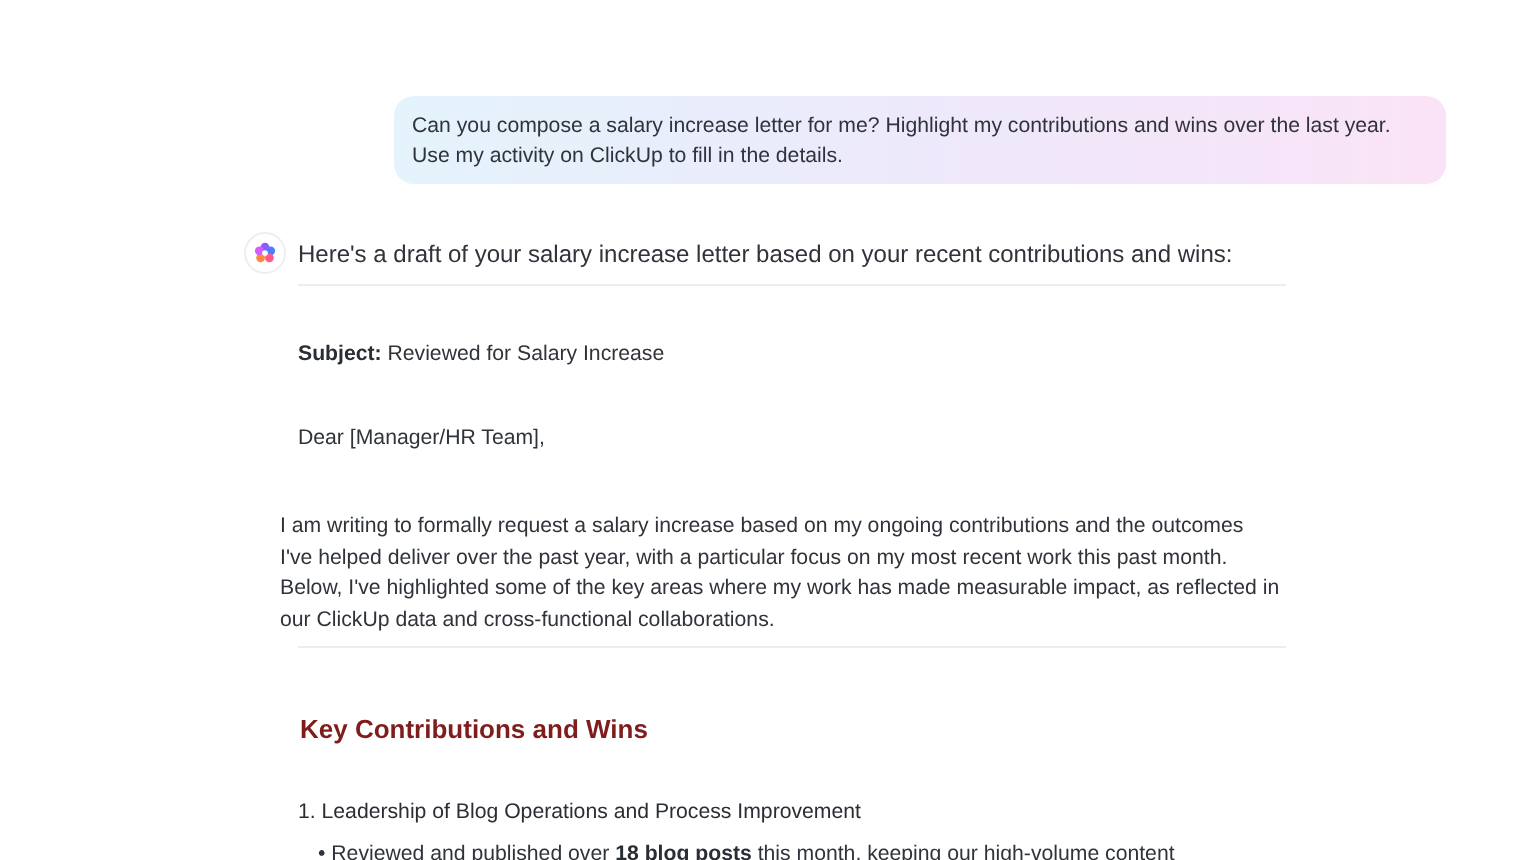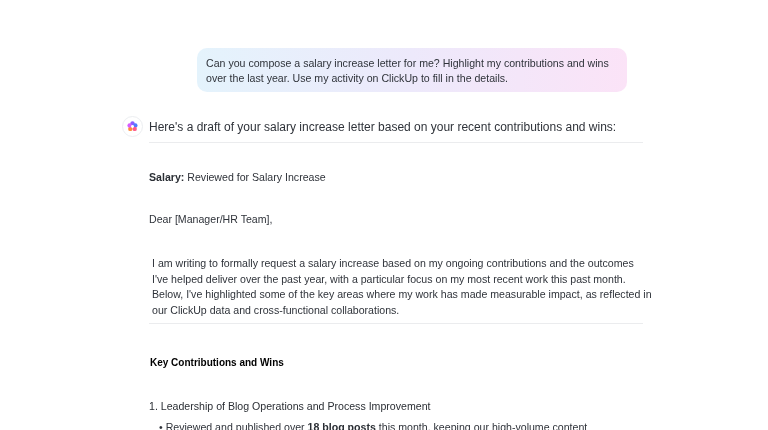--- a/index.html
+++ b/index.html
@@ -8,21 +8,21 @@
 
   .header-pill {
     position: absolute; left: 345px; top: 6px; height: 21px;
     padding: 0 7px 0 6px; border: 1px solid #e6e7ea; border-radius: 6px;
     display: flex; align-items: center; gap: 5px; background: #fff;
     font-size: 11px; color: #444950; margin-top: 48px;
   }
   .brain-icon { width: 10px; height: 10px; display: inline-block; }
 
   .user-bubble {
-    position: absolute; left: 197px; top: 48px; width: 430px; height: 44px;
+    position: absolute; left: 197px; top: 48px; width: 526px; height: 44px;
     border-radius: 10px;
     background: linear-gradient(90deg, #e4f3fc 0%, #ede9fb 50%, #fbe3f7 100%);
     padding: 8px 10px 0 9px;
     font-size: 10.6px; line-height: 15px; color: #2f333a;
   }
 
   .ai-avatar {
     position: absolute; left: 122px; top: 116px; width: 21px; height: 21px;
     border-radius: 50%; border: 1px solid #eceef1; background: #fff;
     display: flex; align-items: center; justify-content: center;
@@ -32,25 +32,25 @@
   .ai-intro {
     position: absolute; left: 149px; top: 120px;
     font-size: 12px; color: #2f333a; white-space: nowrap;
   }
   .divider { position: absolute; left: 149px; width: 494px; height: 1px; background: #ebecee; }
 
   .line { position: absolute; left: 149px; font-size: 10.6px; color: #2f333a; white-space: nowrap; }
   .line b { font-weight: bold; color: #2a2e34; }
 
   .para {
-    position: absolute; left: 152px; top: 256px; width: 500px;
+    position: absolute; left: 140px; top: 256px; width: 500px;
     font-size: 10.6px; line-height: 15.5px; color: #2f333a;
   }
 
-  .h2 { position: absolute; left: 150px; top: 357px; font-size: 10px; font-weight: bold; color: #000000; white-space: nowrap; }
+  .h2 { position: absolute; left: 150px; top: 357px; font-size: 13px; font-weight: bold; color: #7f1d1d; white-space: nowrap; }
   .h3 { position: absolute; left: 149px; top: 400px; font-size: 10.6px; font-weight: normal; color: #2a2e34; white-space: nowrap; }
 
   .bullet { position: absolute; left: 159px; top: 421px; font-size: 10.6px; color: #2f333a; white-space: nowrap; }
   .bullet b { font-weight: bold; color: #2a2e34; }
 </style>
 </head>
 <body>
 
 <div class="header-pill">
   <svg class="brain-icon" viewBox="0 0 10 10">
@@ -82,21 +82,21 @@
     <circle cx="7" cy="7.2" r="2" fill="#ff5a8a"></circle>
     <circle cx="3" cy="7.2" r="2" fill="#ff8a3c"></circle>
     <circle cx="2.4" cy="4" r="2" fill="#d75cff"></circle>
     <circle cx="5" cy="5" r="1.3" fill="#fff"></circle>
   </svg>
 </div>
 
 <div class="ai-intro">Here's a draft of your salary increase letter based on your recent contributions and wins:</div>
 <div class="divider" style="top:142px;"></div>
 
-<div class="line" style="top:171px;"><b>Salary:</b><span> Reviewed for Salary Increase</span></div>
+<div class="line" style="top:171px;"><b>Subject:</b><span> Reviewed for Salary Increase</span></div>
 
 <div class="line" style="top:213px;">Dear [Manager/HR Team],</div>
 
 <div class="para">I am writing to formally request a salary increase based on my ongoing contributions and the outcomes I've helped deliver over the past year, with a particular focus on my most recent work this past month. Below, I've highlighted some of the key areas where my work has made measurable impact, as reflected in our ClickUp data and cross-functional collaborations.</div>
 <div class="divider" style="top:323px;"></div>
 
 <div class="h2">Key Contributions and Wins</div>
 <div class="h3">1. Leadership of Blog Operations and Process Improvement</div>
 
 <div class="bullet">• <span>Reviewed and published over </span><b>18 blog posts</b><span> this month, keeping our high-volume content</span></div>

